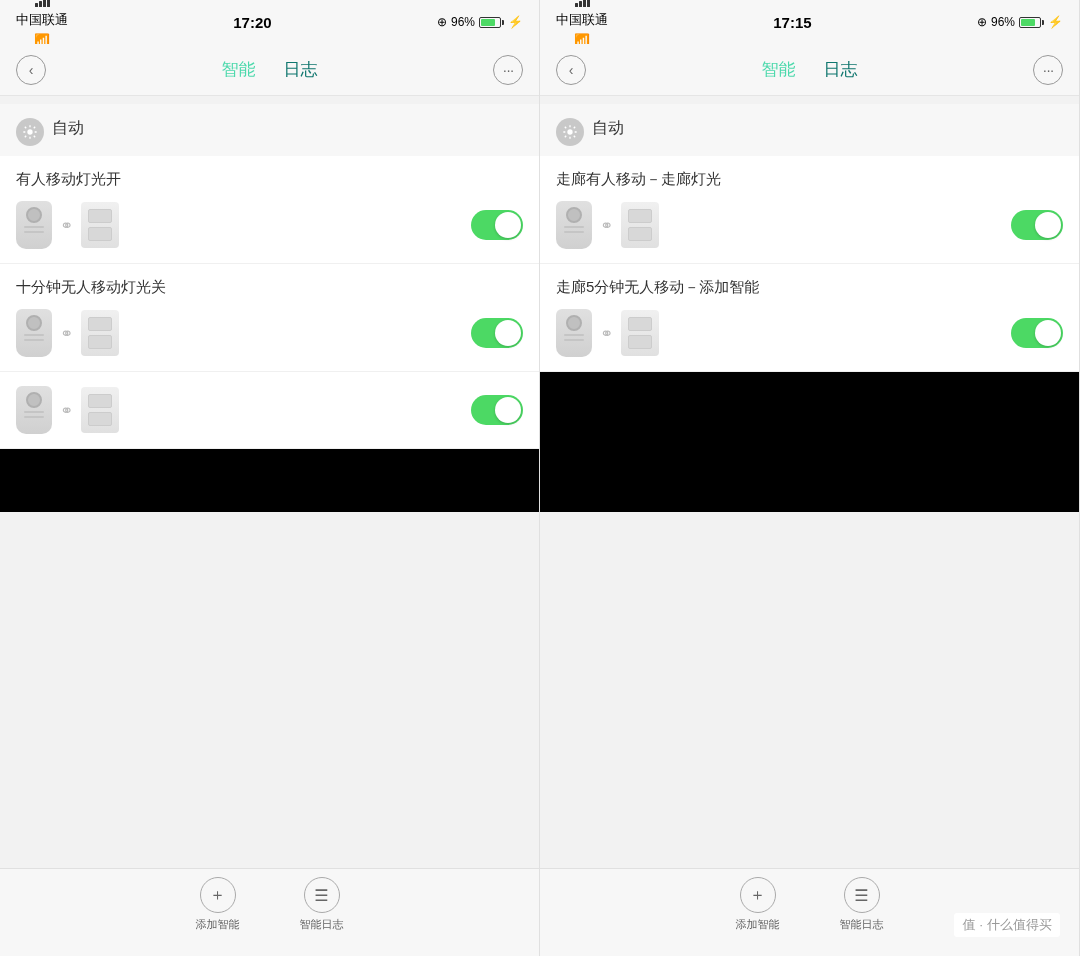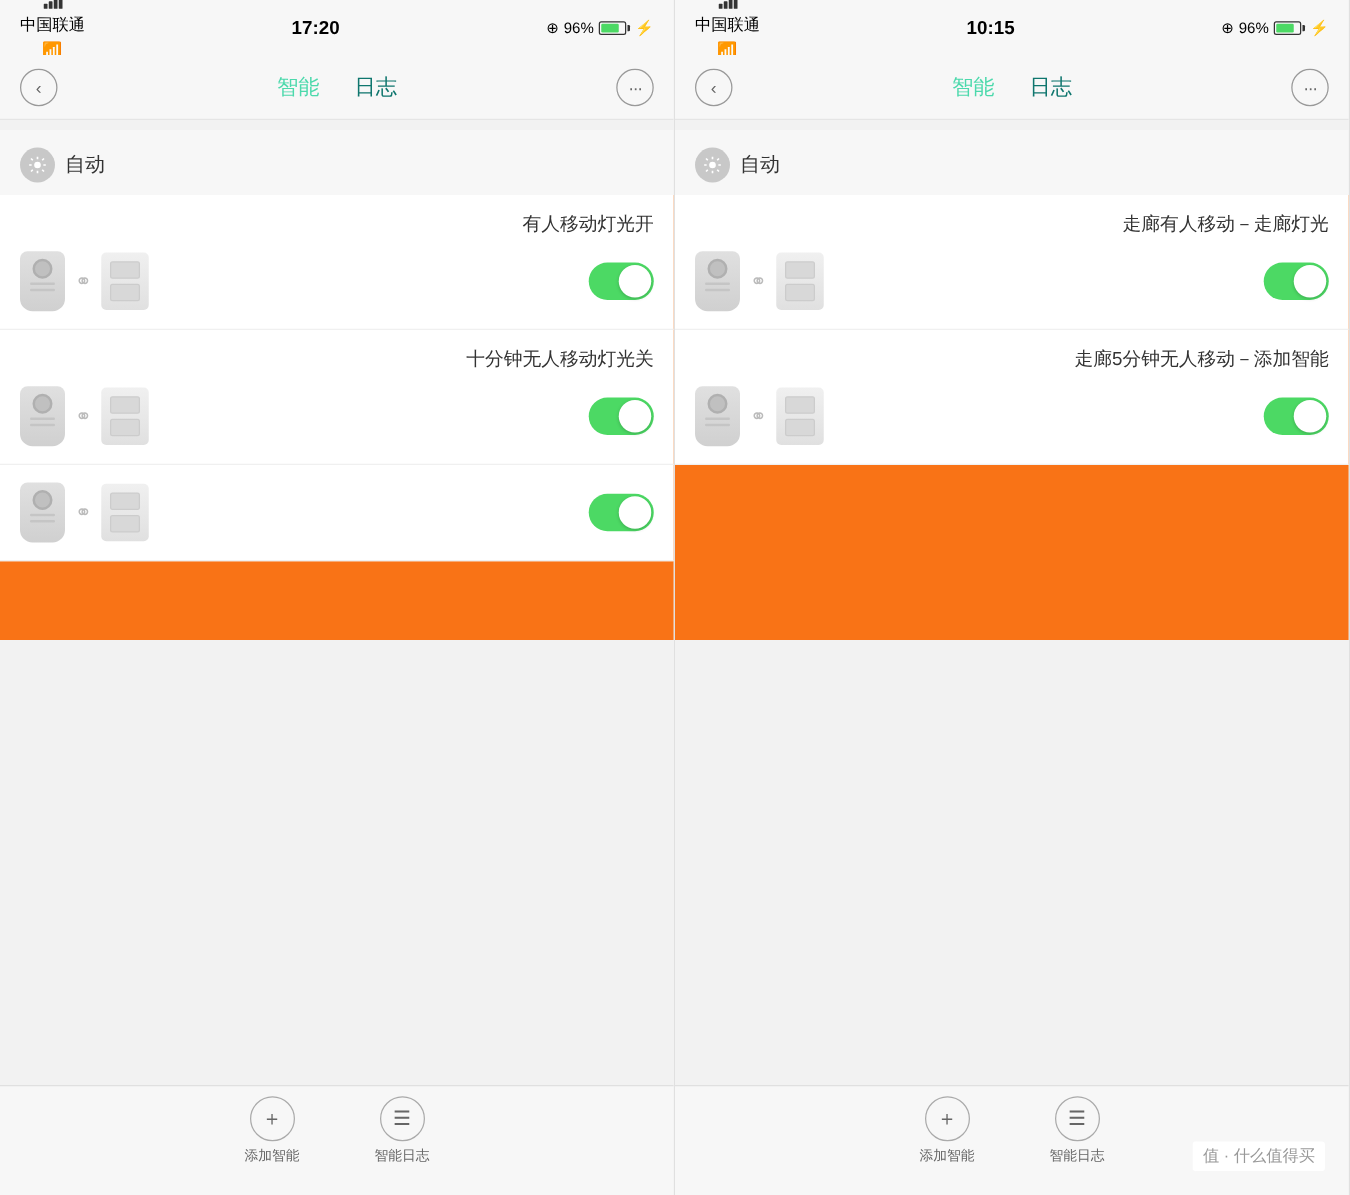--- a/index.html
+++ b/index.html
@@ -113,43 +113,41 @@
       display: flex; align-items: center; justify-content: center;
       cursor: pointer;
       color: #666;
       font-size: 14px;
       letter-spacing: -1px;
     }
 
     
     .section-header {
       display: flex;
-      align-items: center;
       gap: 8px;
       padding: 14px 16px 10px;
       background: #f7f7f7;
     }
     .section-icon {
       width: 28px; height: 28px;
       background: #c8c8c8;
       border-radius: 50%;
       display: flex; align-items: center; justify-content: center;
     }
     .section-icon svg { width: 16px; height: 16px; fill: #fff; }
     .section-title {
       font-size: 16px;
       color: #333;
       font-weight: 500;
     }
 
     
     .automation-list {
-      background: #f97316;
+      background: #000000;
       flex: 1;
-      text-align: right;
     }
 
     .automation-item {
       padding: 14px 16px;
       border-bottom: 1px solid #f0f0f0;
       background: #fff;
     }
     .automation-item-title {
       font-size: 15px;
       color: #333;
@@ -414,21 +412,21 @@
     <div class="status-left">
       <div class="signal-bars">
         <span></span>
           <span></span>
           <span></span>
           <span></span>
       </div>
       <span>中国联通</span>
       <span>📶</span>
     </div>
-    <div class="status-center">10:15</div>
+    <div class="status-center">17:15</div>
     <div class="status-right">
       <span>⊕</span>
       <span>96%</span>
       <div class="battery-icon">
         <div class="battery-body">
             <div class="battery-fill"></div>
           </div>
         <div class="battery-tip"></div>
       </div>
       <span>⚡</span>

